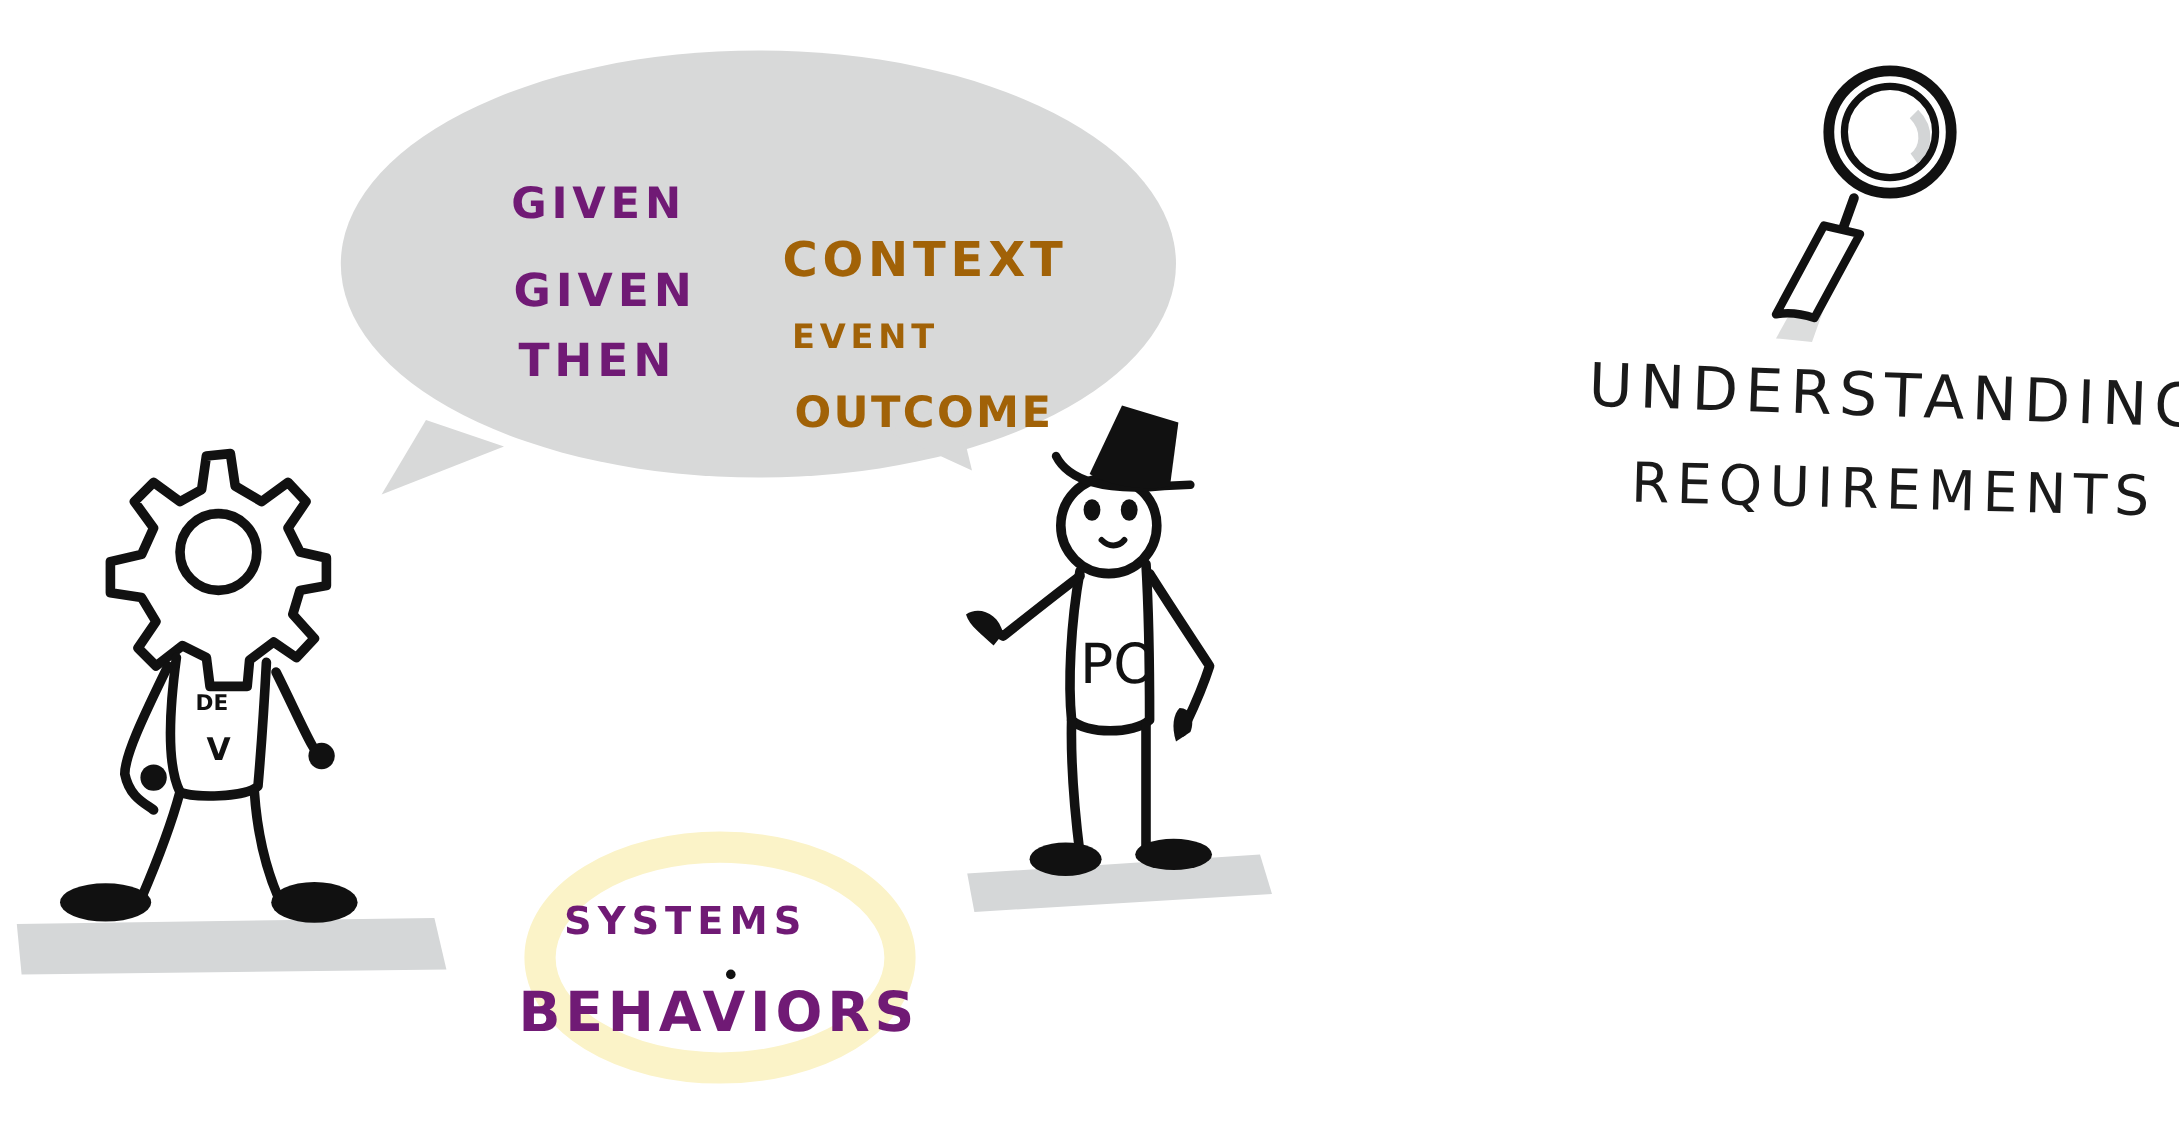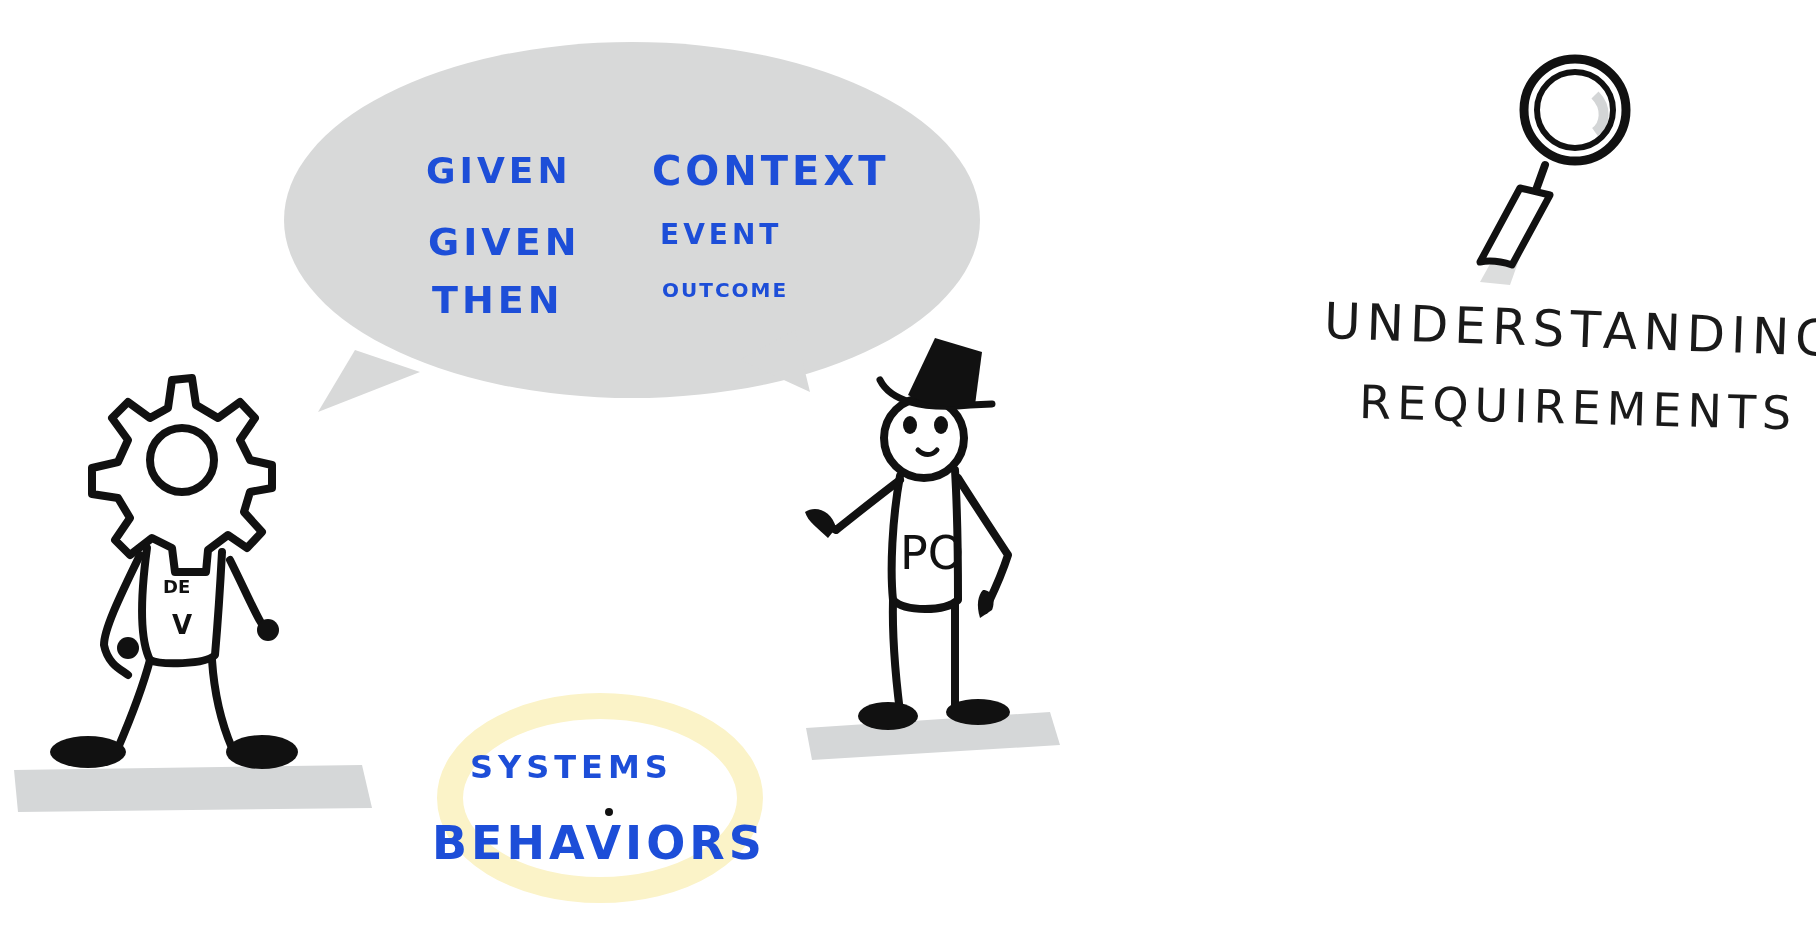--- a/index.html
+++ b/index.html
@@ -1,22 +1,22 @@
 <!DOCTYPE html>
 <html><head>
 <meta charset="utf-8">
 <style>
   html, body { margin: 0; padding: 0; background: #ffffff; }
   body { width: 1816px; height: 952px; position: relative; overflow: hidden;
          font-family: "DejaVu Sans", sans-serif; }
   .abs { position: absolute; }
   svg.layer { position: absolute; left: 0; top: 0; }
   .hand { font-family: "DejaVu Sans", sans-serif; font-weight: bold; letter-spacing: 4px;
-          color: #1d4ed8; white-space: nowrap; }
-  .red { color: #1d4ed8; }
+          color: #701a75; white-space: nowrap; }
+  .red { color: #a16207; margin-top: 46px; }
   .thin { font-family: "DejaVu Sans", sans-serif; font-weight: normal; color: #1a1a1a;
           letter-spacing: 6px; white-space: nowrap; }
   .shirt { font-family: "DejaVu Sans", sans-serif; font-weight: bold; color: #111; }
 </style>
 </head>
 <body>
 
 <svg class="layer" width="1816" height="952" viewBox="0 0 1816 952">
 
   <g>
@@ -93,21 +93,21 @@
     <path d="M1545,165 L1536,190" stroke="#111" stroke-width="8" fill="none" stroke-linecap="round"></path>
     <path d="M1520,188 L1550,195 L1512,265 C1503,262 1490,260 1480,262 Z" fill="#fff" stroke="#111" stroke-width="7" stroke-linejoin="round"></path>
   </g>
 </svg>
 
 <div class="abs hand" style="left:426px;top:150px;font-size:36px;">GIVEN</div>
 <div class="abs hand" style="left:428px;top:220px;font-size:38px;">GIVEN</div>
 <div class="abs hand" style="left:432px;top:278px;font-size:38px;">THEN</div>
 <div class="abs hand red" style="left:652px;top:148px;font-size:40px;">CONTEXT</div>
 <div class="abs hand red" style="left:660px;top:218px;font-size:28px;">EVENT</div>
-<div class="abs hand red" style="left:662px;top:278px;font-size:20px;letter-spacing:2px;">OUTCOME</div>
+<div class="abs hand red" style="left:662px;top:278px;font-size:36px;letter-spacing:2px;">OUTCOME</div>
 
 <div class="abs shirt" style="left:163px;top:576px;font-size:18px;">DE</div>
 <div class="abs shirt" style="left:172px;top:610px;font-size:26px;">V</div>
 
 <div class="abs shirt" style="left:900px;top:526px;font-size:46px;font-weight:normal;">PO</div>
 
 <div class="abs hand" style="left:470px;top:748px;font-size:32px;letter-spacing:5px;">SYSTEMS</div>
 <div class="abs" style="left:605px;top:808px;width:8px;height:8px;border-radius:50%;background:#111;"></div>
 <div class="abs hand" style="left:432px;top:816px;font-size:46px;letter-spacing:4px;text-align:center;">BEHAVIORS</div>
 

